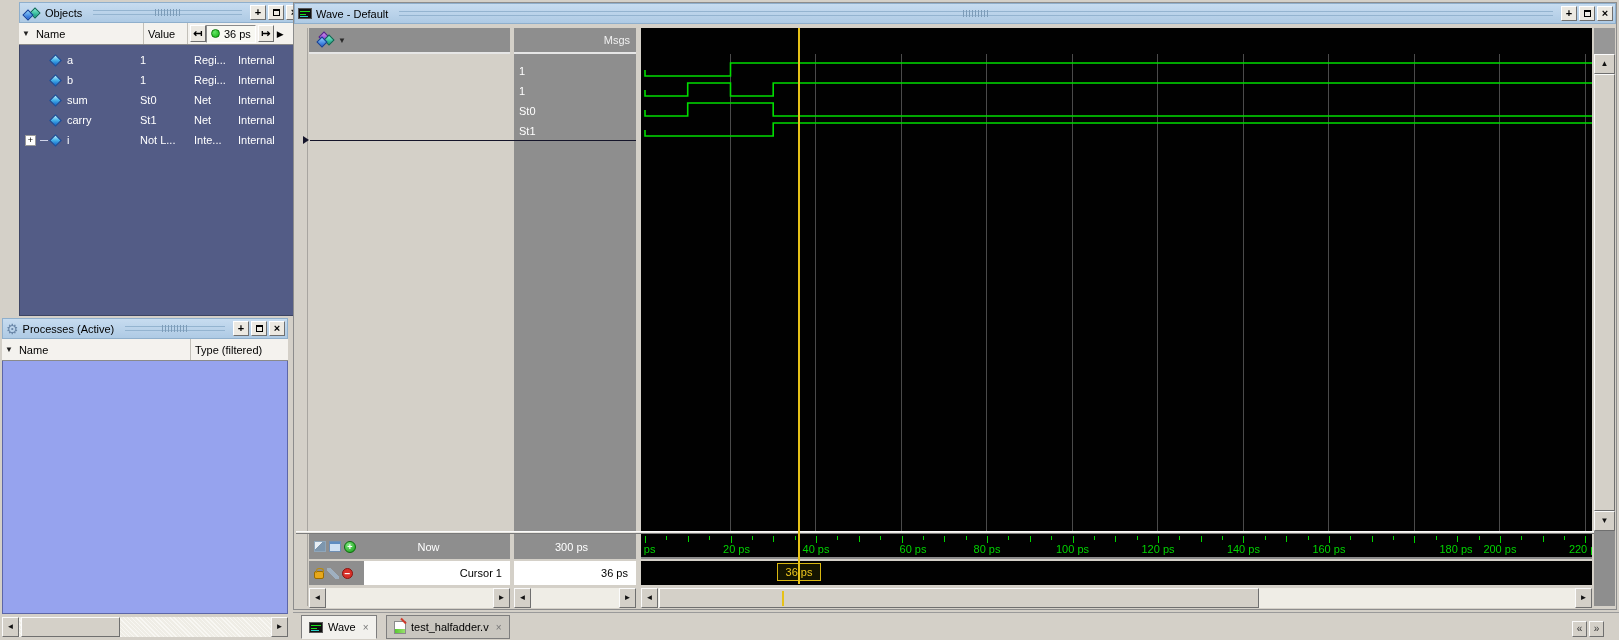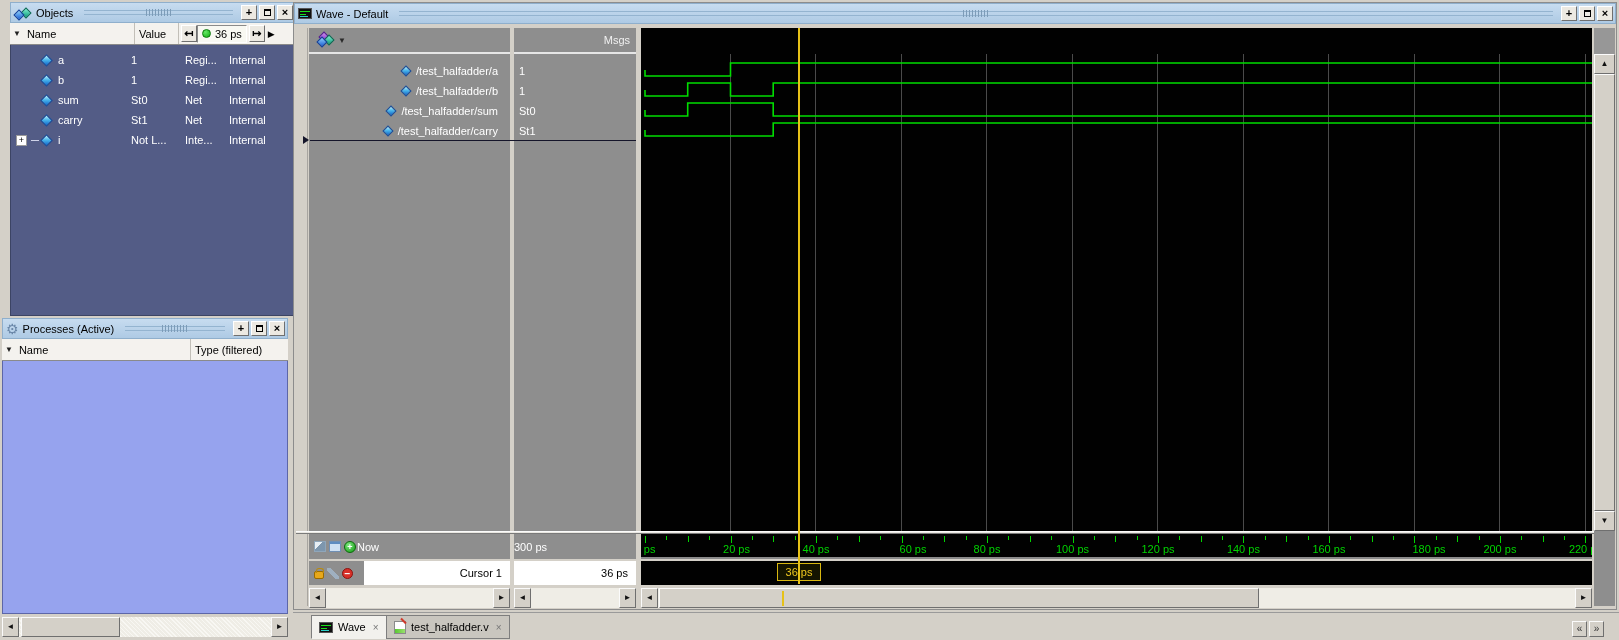--- a/index.html
+++ b/index.html
@@ -80,21 +80,21 @@
   .sb-btn {
     background:#d4d0c8; border:1px solid; border-color:#fbfbfb #6f6f6f #6f6f6f #fbfbfb;
     display:flex; align-items:center; justify-content:center;
     font-size:8px; color:#111; line-height:1;
   }
   .sb-track { background: #efede6;
      background-image: repeating-linear-gradient(45deg,#f8f7f3 0 1px, transparent 1px 3px); }
   .sb-thumb { background:#d4d0c8; border:1px solid; border-color:#fbfbfb #6f6f6f #6f6f6f #fbfbfb; position:absolute; }
 
   
-  #objects-panel { left:10px; top:2px; width:286px; height:314px; background:#d4d0c8; }
+  #objects-panel { left:19px; top:2px; width:286px; height:314px; background:#d4d0c8; }
   #objects-body { position:absolute; left:0; top:43px; right:0; bottom:0;
      background:#535c86; border:1px solid #3c4464; border-top:none; color:#fff; padding-top:5px; overflow:hidden;}
   .obj-row { height:20px; display:flex; align-items:center; }
   .obj-exp { width:26px; display:flex; align-items:center; justify-content:flex-start; padding-left:5px; position:relative;}
   .expander { width:11px; height:11px; background:#fff; border:1px solid #9a9a9a; color:#000;
      font-size:9px; line-height:9px; text-align:center; }
   .obj-exp .dash { position:absolute; right:-2px; top:50%; width:8px; height:1px; background:#cfd3e8; }
   .obj-icn { width:18px; display:flex; justify-content:center; }
   .obj-name { width:74px; padding-left:3px; }
   .obj-val { width:50px; padding-left:2px; }
@@ -128,21 +128,21 @@
   #wave-black-head { position:absolute; left:347px; width:951px; top:25px; height:26px; background:#010101; }
   #wave-body { position:absolute; left:347px; width:951px; top:51px; height:477px; background:#010101; overflow:hidden;}
   #insert-line { position:absolute; left:16px; top:137px; width:326px; height:1px; background:#15152a; }
   #insert-line::before { content:""; position:absolute; left:-7px; top:-4px;
      border-left:6px solid #15152a; border-top:4px solid transparent; border-bottom:4px solid transparent; }
 
   #wave-divider { position:absolute; left:2px; right:2px; top:528px; height:3px;
      background:#e9e7e2; border-top:1px solid #fbfbfb; border-bottom:1px solid #7a7a7a; }
 
   .foot-row { position:absolute; height:25px; display:flex; align-items:center; color:#fff; background:#8e8e8e; }
-  .foot-label { flex:1; text-align:left; padding-right:10px; white-space:nowrap; }
+  .foot-label { flex:1; text-align:center; padding-right:10px; white-space:nowrap; }
   .chip { background:#fff; color:#000; height:100%; display:flex; align-items:center; justify-content:flex-end; padding-right:8px; }
 
   #wave-scale { position:absolute; left:347px; width:951px; top:531px; height:25px; background:#010101; overflow:hidden;
       border-bottom:2px solid #8a8a8a; }
   .tick { position:absolute; top:2px; width:1px; background:#00d400; }
   .tick-label { position:absolute; top:9px; color:#00d400; white-space:nowrap; transform:translateX(-50%); }
   #wave-cursor-row { position:absolute; left:347px; width:951px; top:558px; height:24px; background:#010101; overflow:hidden;}
   #cursor-box { position:absolute; top:2px; height:18px; width:44px; transform:translateX(-50%);
      background:#141400; border:1px solid #d8b710; color:#eec71e; display:flex; align-items:center; justify-content:center; }
   #wave-cursor-line { position:absolute; top:25px; height:556px; width:2px; background:#e6c117; z-index:5; }
@@ -294,38 +294,20 @@
         <i class="p2"></i>
         <i class="p3"></i>
       </span>
     <span style="color:#2a2a2a; font-size:8px; margin-left:3px;">▼</span>
   </div>
   <div class="wv-colhead values-geom" style="justify-content:flex-end; padding-right:6px;">
     <span>Msgs</span>
   </div>
   <div id="wave-black-head"></div>
 
-  <div class="wv-colbody names-geom" id="wave-names-body">
-      <div class="wv-row names">
-        <span class="diamond small"></span>
-        <span>/test_halfadder/a</span>
-      </div>
-      <div class="wv-row names">
-        <span class="diamond small"></span>
-        <span>/test_halfadder/b</span>
-      </div>
-      <div class="wv-row names">
-        <span class="diamond small"></span>
-        <span>/test_halfadder/sum</span>
-      </div>
-      <div class="wv-row names">
-        <span class="diamond small"></span>
-        <span>/test_halfadder/carry</span>
-      </div>
-    </div>
   <div class="wv-colbody values-geom" id="wave-values-body">
       <div class="wv-row values">
         <span>1</span>
       </div>
       <div class="wv-row values">
         <span>1</span>
       </div>
       <div class="wv-row values">
         <span>St0</span>
       </div>
@@ -425,21 +407,21 @@
       <div class="tick-label" style="left: 602.4px;">140 ps</div>
       <div class="tick" style="left: 623.8px; height: 4px;"></div>
       <div class="tick" style="left: 645.2px; height: 6px;"></div>
       <div class="tick" style="left: 666.6px; height: 4px;"></div>
       <div class="tick" style="left: 687.9px; height: 7px;"></div>
       <div class="tick-label" style="left: 687.9px;">160 ps</div>
       <div class="tick" style="left: 709.3px; height: 4px;"></div>
       <div class="tick" style="left: 730.7px; height: 6px;"></div>
       <div class="tick" style="left: 752.1px; height: 4px;"></div>
       <div class="tick" style="left: 773.4px; height: 7px;"></div>
-      <div class="tick-label" style="left: 788px;">180 ps</div>
+      <div class="tick-label" style="left: 815px;">180 ps</div>
       <div class="tick" style="left: 794.8px; height: 4px;"></div>
       <div class="tick" style="left: 816.2px; height: 6px;"></div>
       <div class="tick" style="left: 837.5px; height: 4px;"></div>
       <div class="tick" style="left: 858.9px; height: 7px;"></div>
       <div class="tick-label" style="left: 858.9px;">200 ps</div>
       <div class="tick" style="left: 880.3px; height: 4px;"></div>
       <div class="tick" style="left: 901.7px; height: 6px;"></div>
       <div class="tick" style="left: 923px; height: 4px;"></div>
       <div class="tick" style="left: 944.4px; height: 7px;"></div>
       <div class="tick-label" style="left: 944.4px;">220 ps</div>
@@ -469,21 +451,21 @@
 
   <div id="vscroll">
     <div class="corner"></div>
     <span class="sb-btn abs" style="left:0; top:26px; width:21px; height:20px;">▲</span>
     <span class="sb-thumb" style="left:0; top:46px; width:21px; height:437px;"></span>
     <span class="sb-btn abs" style="left:0; top:483px; width:21px; height:20px;">▼</span>
   </div>
 </div>
 
 <div id="tabbar">
-  <div class="tab active" style="left:18px;">
+  <div class="tab active" style="left:8px;">
     <span class="waveicon"></span>
     <span>Wave</span>
     <span class="tab-close">×</span>
   </div>
   <div class="tab" style="left:93px;">
     <span class="fileicon"></span>
     <span>test_halfadder.v</span>
     <span class="tab-close">×</span>
   </div>
   <span class="tabnav" style="right:32px;">«</span>

